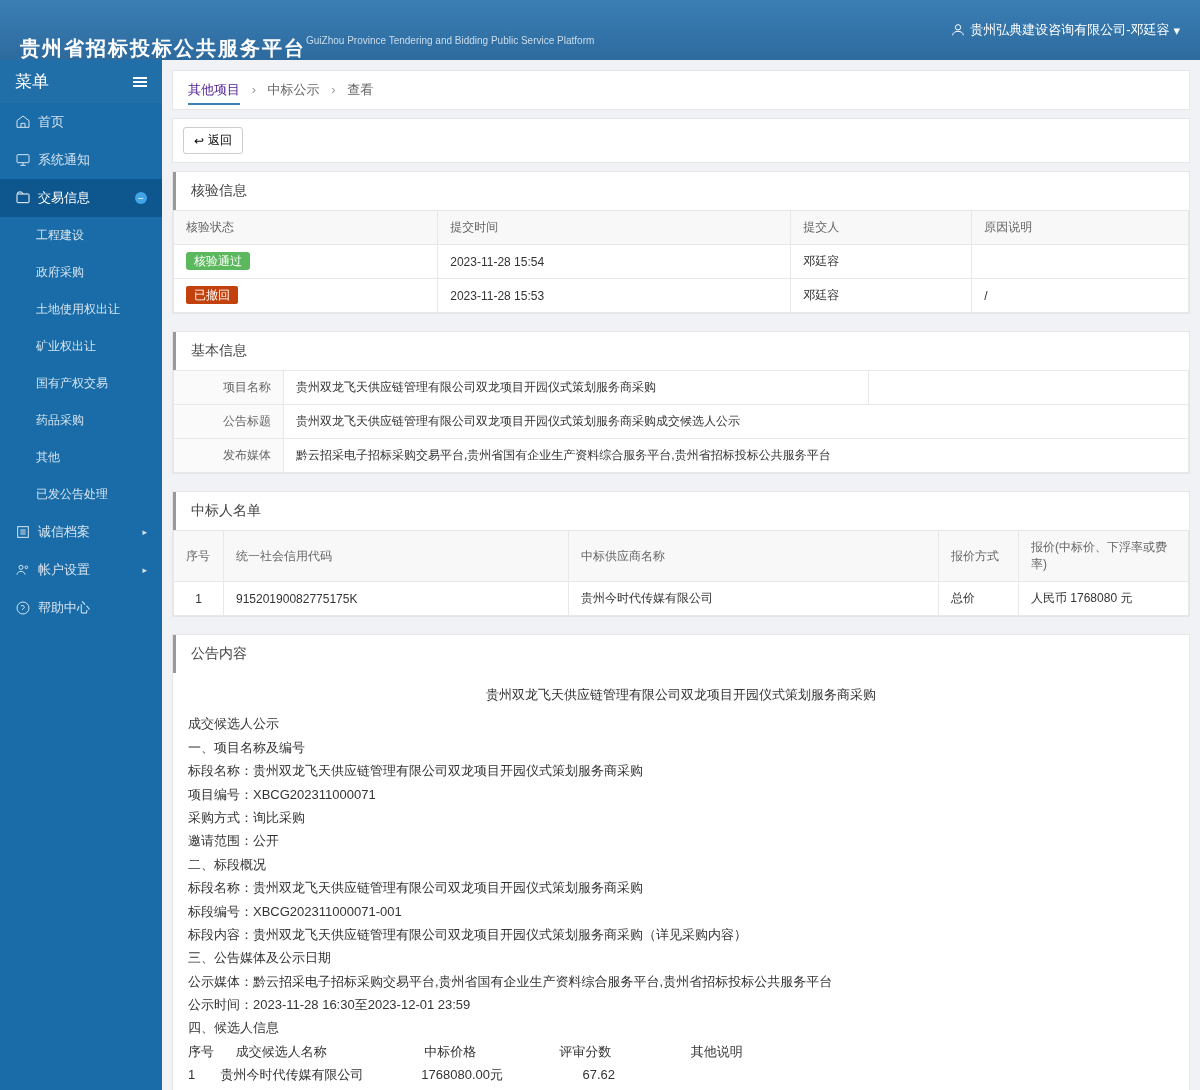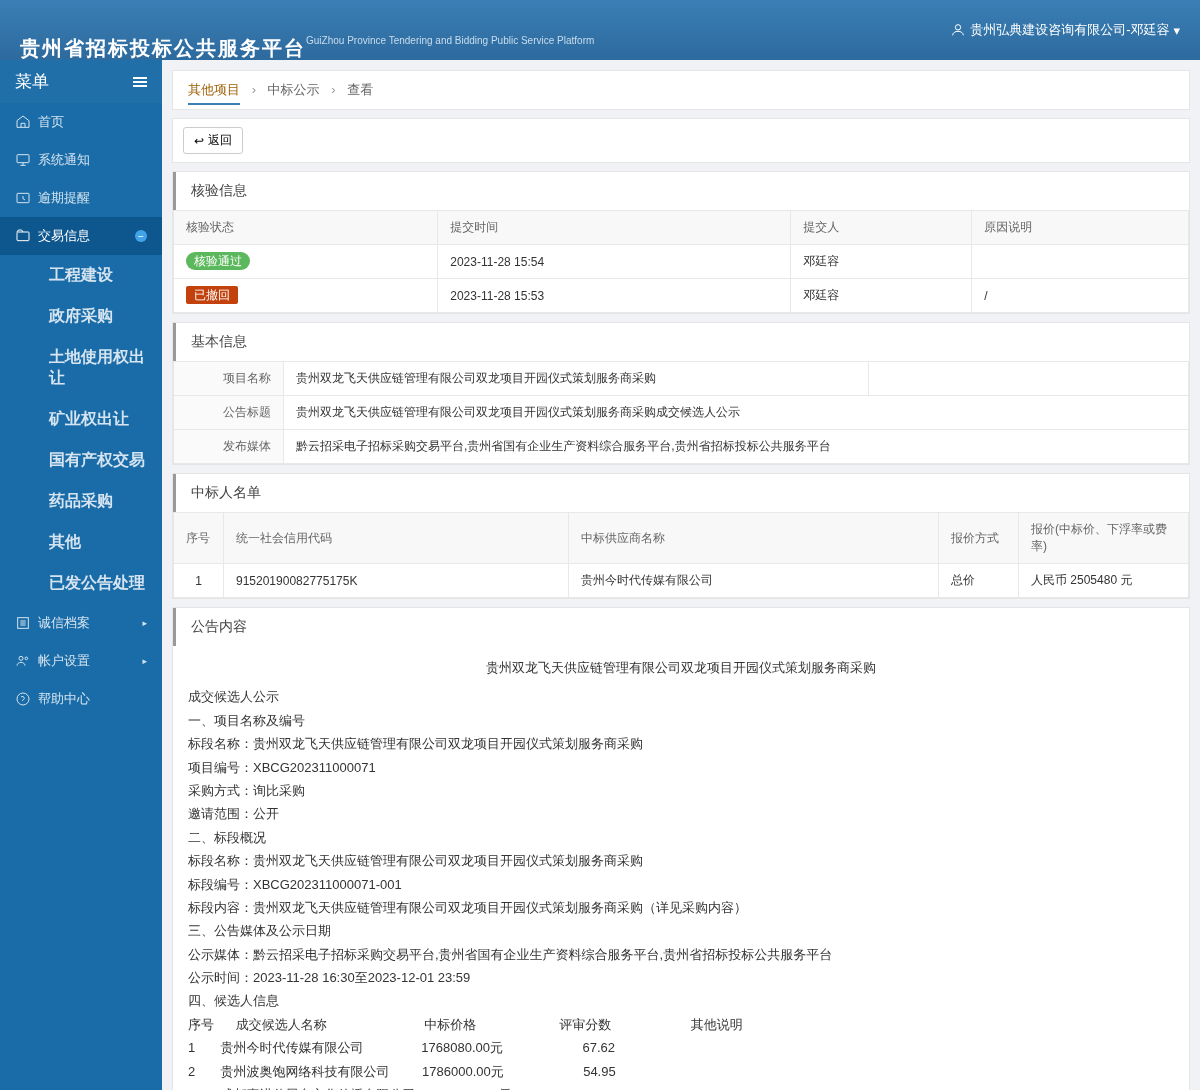--- a/index.html
+++ b/index.html
@@ -31,48 +31,48 @@
       display: flex; align-items: center; padding: 10px 15px; gap: 7px;
       font-size: 13px; cursor: pointer; color: #d5e4f0;
     }
     .nav-item.active { background: #0d568e; color: #fff; position: relative; }
     .nav-item .icon { width: 16px; height: 16px; display: inline-flex; align-items: center; justify-content: center; }
     .nav-item .arrow { margin-left: auto; font-size: 9px; }
     .nav-item .circle { 
       margin-left: auto; width: 12px; height: 12px; border-radius: 50%; 
       background: #42a4e8; font-size: 10px; display: flex; align-items: center; justify-content: center;
     }
-    .subnav .nav-item { padding-left: 49px; font-size: 16px; font-weight: bold; }
+    .subnav .nav-item { padding-left: 36px; font-size: 12px; }
     
     .main { flex: 1; padding: 10px; background: #f0f2f5; overflow: auto; }
     .breadcrumb { 
       background: #fff; padding: 10px 15px; margin-bottom: 8px; 
       border: 1px solid #e5e5e5; font-size: 13px;
     }
     .breadcrumb a { color: #666; text-decoration: none; border-bottom: 2px solid transparent; padding-bottom: 6px; }
-    .breadcrumb a.first { border-bottom: 2px solid #3a7fb5; color: #a16207; text-align: right; }
+    .breadcrumb a.first { border-bottom: 2px solid #3a7fb5; color: #4c1d95; text-align: right; }
     .breadcrumb .sep { margin: 0 8px; color: #999; }
     
     .btn-bar { background: #fff; padding: 8px 10px; border: 1px solid #e5e5e5; margin-bottom: 8px; }
     .btn { 
       display: inline-flex; align-items: center; gap: 4px; padding: 4px 10px; 
       border: 1px solid #ccc; background: #fff; cursor: pointer; font-size: 12px; border-radius: 3px;
     }
     
-    .panel { background: #fff; border: 1px solid #e5e5e5; margin-bottom: 8px; }
+    .panel { background: #fff; border: 1px solid #e5e5e5; margin-bottom: 17px; }
     .panel-header { 
       padding: 10px 15px; font-size: 14px; color: #444; 
       border-left: 3px solid #999; margin: 0; 
     }
     .panel-body { padding: 0; }
     
     table { width: 100%; border-collapse: collapse; }
     th, td { padding: 8px 12px; text-align: left; font-size: 12px; border: 1px solid #e8e8e8; }
     th { background: #f8f8f8; font-weight: normal; color: #666; }
-    .badge-green { background: #5cb85c; color: #fff; padding: 2px 8px; border-radius: 9px; font-size: 12px; }
+    .badge-green { background: #5cb85c; color: #fff; padding: 2px 8px; border-radius: 3px; font-size: 12px; }
     .badge-gray { background: #c2410c; color: #fff; padding: 2px 8px; border-radius: 2px; font-size: 12px; }
     
     .info-table td:first-child { 
       width: 110px; text-align: right; color: #666; background: #fafafa; 
     }
     
     .announce-body { padding: 10px 15px; font-size: 13px; line-height: 1.8; color: #333; }
     .announce-title { text-align: center; margin-bottom: 6px; }
     .mono-table { font-family: inherit; white-space: pre; }
     
@@ -117,29 +117,20 @@
           <span>首页</span>
         </div>
         <div class="nav-item">
           <span class="icon">
             <svg class="icon-svg" viewBox="0 0 24 24">
               <rect x="3" y="4" width="18" height="12" rx="1"></rect>
               <path d="M8 20h8M12 16v4"></path>
             </svg>
           </span>
           <span>系统通知</span>
-        </div>
-        <div class="nav-item">
-          <span class="icon">
-            <svg class="icon-svg" viewBox="0 0 24 24">
-              <rect x="3" y="5" width="18" height="14" rx="1"></rect>
-              <path d="M12 9v4l3 2"></path>
-            </svg>
-          </span>
-          <span>逾期提醒</span>
         </div>
         <div class="nav-item active">
           <span class="icon">
             <svg class="icon-svg" viewBox="0 0 24 24">
               <rect x="3" y="6" width="18" height="13" rx="1"></rect>
               <path d="M3 6l2-3h5l2 3"></path>
             </svg>
           </span>
           <span>交易信息</span>
           <span class="circle">−</span>
@@ -281,21 +272,21 @@
           <th style="width:80px">报价方式</th>
           <th style="width:170px">报价(中标价、下浮率或费率)</th>
         </tr>
           </thead>
         <tbody id="winner-rows">
             <tr>
               <td style="text-align:center">1</td>
               <td>91520190082775175K</td>
               <td>贵州今时代传媒有限公司</td>
               <td>总价</td>
-              <td>人民币 2505480 元</td>
+              <td>人民币 1768080 元</td>
             </tr>
           </tbody>
       </table>
     </div>
 
     <div class="panel">
       <div class="panel-header">公告内容</div>
       <div class="announce-body">
         <div class="announce-title">贵州双龙飞天供应链管理有限公司双龙项目开园仪式策划服务商采购</div>
         <div id="announce-lines">

